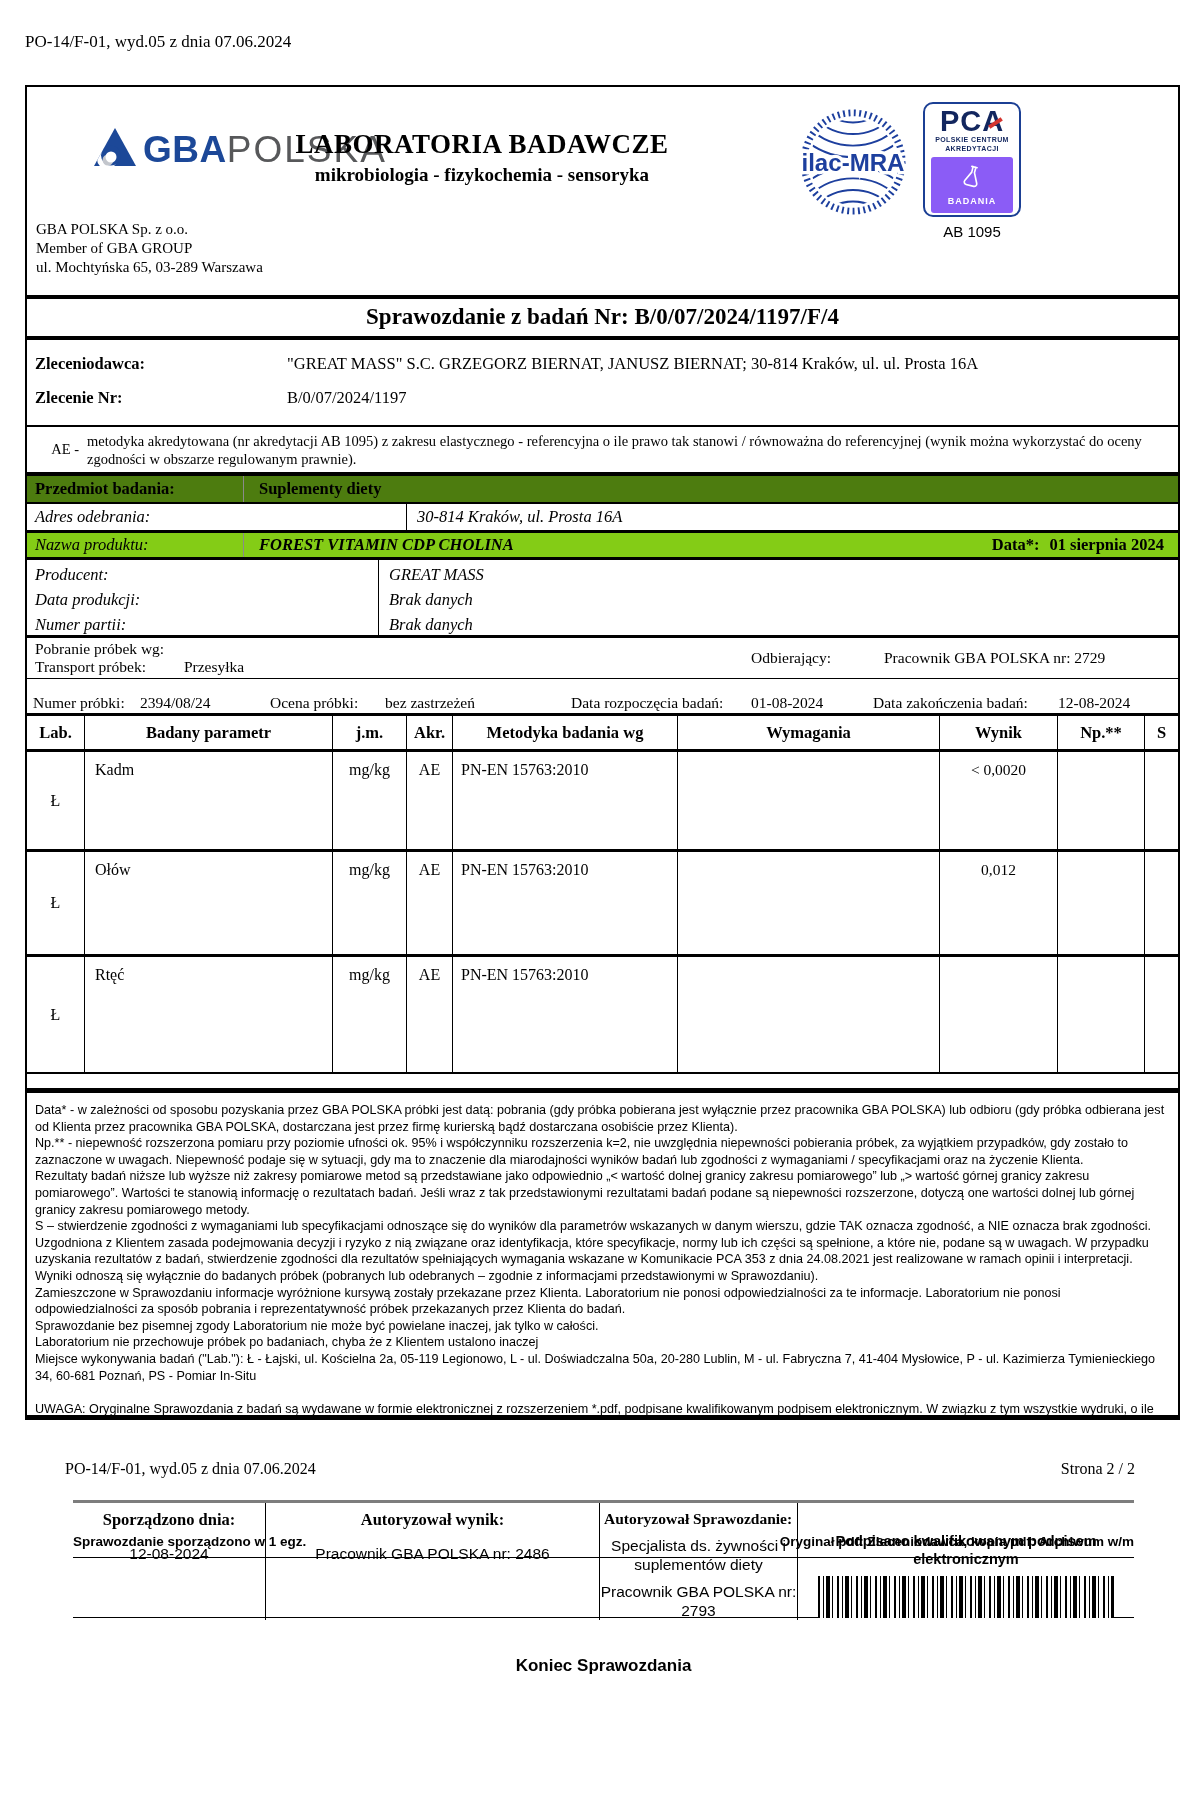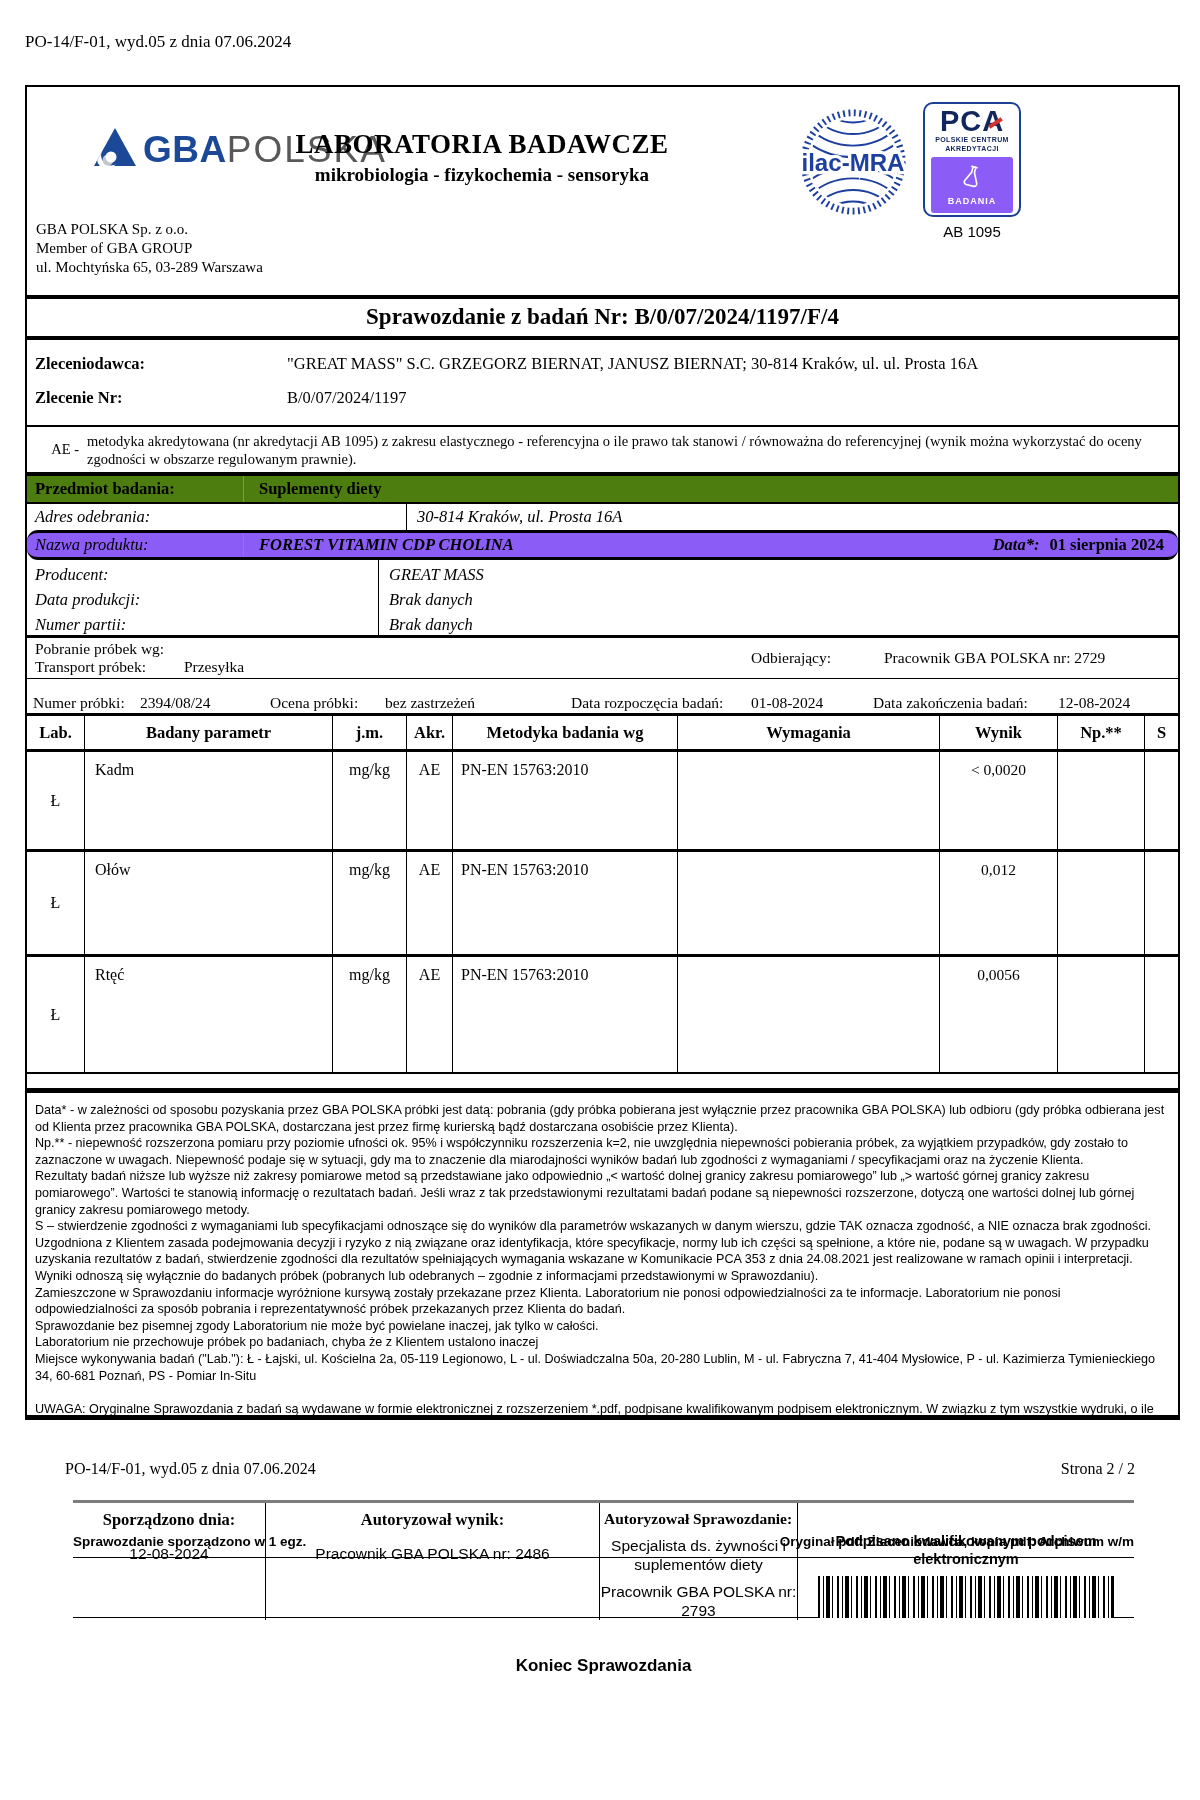--- a/index.html
+++ b/index.html
@@ -56,27 +56,27 @@
   .row-subject { border-top:4px solid #000; background:#4d7c0f; height:30px; display:flex;
     align-items:center; font-weight:bold; font-size:16.5px; }
   .row-subject .lbl { width:217px; padding-left:8px; border-right:1px solid #8a8a8a;
     align-self:stretch; display:flex; align-items:center; }
   .row-subject .val { padding-left:15px; }
   .row-address { border-top:2px solid #000; height:28px; display:flex; align-items:center;
     font-style:italic; font-size:16.5px; }
   .row-address .lbl { width:380px; padding-left:8px; border-right:1px solid #000;
     align-self:stretch; display:flex; align-items:center; }
   .row-address .val { padding-left:10px; }
-  .row-product { border-top:3px solid #000; border-bottom:3px solid #000; background:#8b5cf6;
-    height:30px; display:flex; align-items:center; font-size:16.5px;border-radius:11px; }
+  .row-product { border-top:3px solid #000; border-bottom:3px solid #000; background:#84cc16;
+    height:30px; display:flex; align-items:center; font-size:16.5px; }
   .row-product .lbl { font-style:italic; width:217px; padding-left:8px;
     border-right:1px solid #8a8a8a; align-self:stretch; display:flex; align-items:center; }
   .row-product .val { font-style:italic; font-weight:bold; padding-left:15px; }
   .row-product .date-group { margin-left:auto; padding-right:14px; font-weight:bold; }
-  .row-product .date-label { margin-right:10px;font-style:italic; }
+  .row-product .date-label { margin-right:10px; }
   .details-block { display:flex; border-bottom:3px solid #000; height:78px; font-size:16.5px;
     font-style:italic; }
   .details-labels { width:352px; border-right:1px solid #000; padding:2px 0 0 8px;
     line-height:25px; }
   .details-values { padding:2px 0 0 10px; line-height:25px; }
 
   
   .sampling-row { position:relative; height:40px; font-size:15.5px; }
   .samp-l1 { position:absolute; left:8px; top:2px; }
   .samp-l2 { position:absolute; left:8px; top:20px; }
@@ -305,21 +305,20 @@
       <div class="cell c-result tr2">0,012</div>
       <div class="cell tr2"></div>
       <div class="cell tr2"></div>
 
       <div class="cell c-lab">Ł</div>
       <div class="cell c-param">Rtęć</div>
       <div class="cell c-center">mg/kg</div>
       <div class="cell c-center">AE</div>
       <div class="cell c-method">PN-EN 15763:2010</div>
       <div class="cell"></div>
-      <div class="cell c-result">0,0056</div>
       <div class="cell"></div>
       <div class="cell"></div>
     </div>
 
     <div class="footrule"></div>
 
     <div class="footnotes">
       <div>Data* - w zależności od sposobu pozyskania przez GBA POLSKA próbki jest datą: pobrania (gdy próbka pobierana jest wyłącznie przez pracownika GBA POLSKA) lub odbioru (gdy próbka odbierana jest od Klienta przez pracownika GBA POLSKA, dostarczana jest przez firmę kurierską bądź dostarczana osobiście przez Klienta).</div>
       <div>Np.** - niepewność rozszerzona pomiaru przy poziomie ufności ok. 95% i współczynniku rozszerzenia k=2, nie uwzględnia niepewności pobierania próbek, za wyjątkiem przypadków, gdy zostało to zaznaczone w uwagach. Niepewność podaje się w sytuacji, gdy ma to znaczenie dla miarodajności wyników badań lub zgodności z wymaganiami / specyfikacjami oraz na życzenie Klienta.</div>
       <div>Rezultaty badań niższe lub wyższe niż zakresy pomiarowe metod są przedstawiane jako odpowiednio „&lt; wartość dolnej granicy zakresu pomiarowego” lub „&gt; wartość górnej granicy zakresu pomiarowego”. Wartości te stanowią informację o rezultatach badań. Jeśli wraz z tak przedstawionymi rezultatami badań podane są niepewności rozszerzone, dotyczą one wartości dolnej lub górnej granicy zakresu pomiarowego metody.</div>

